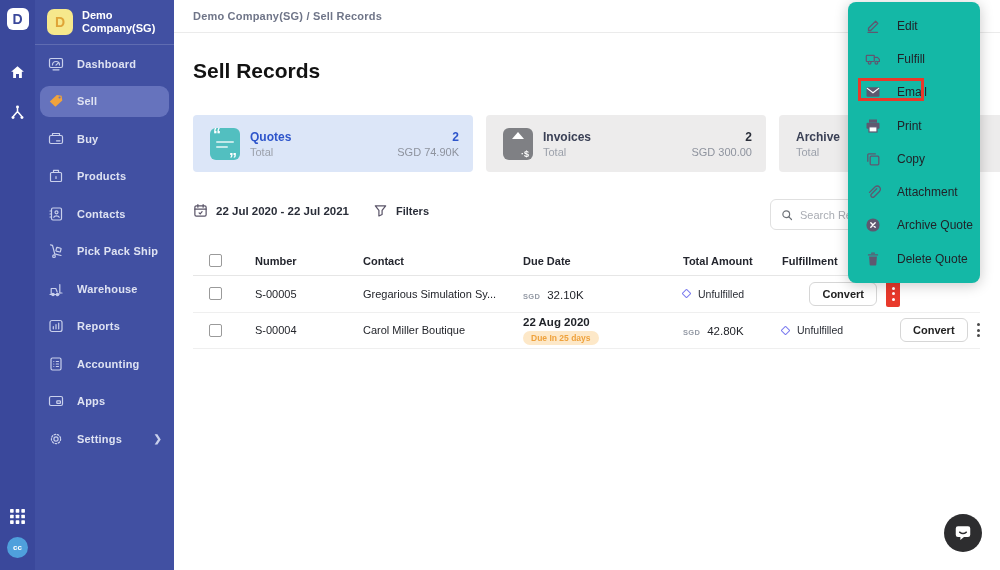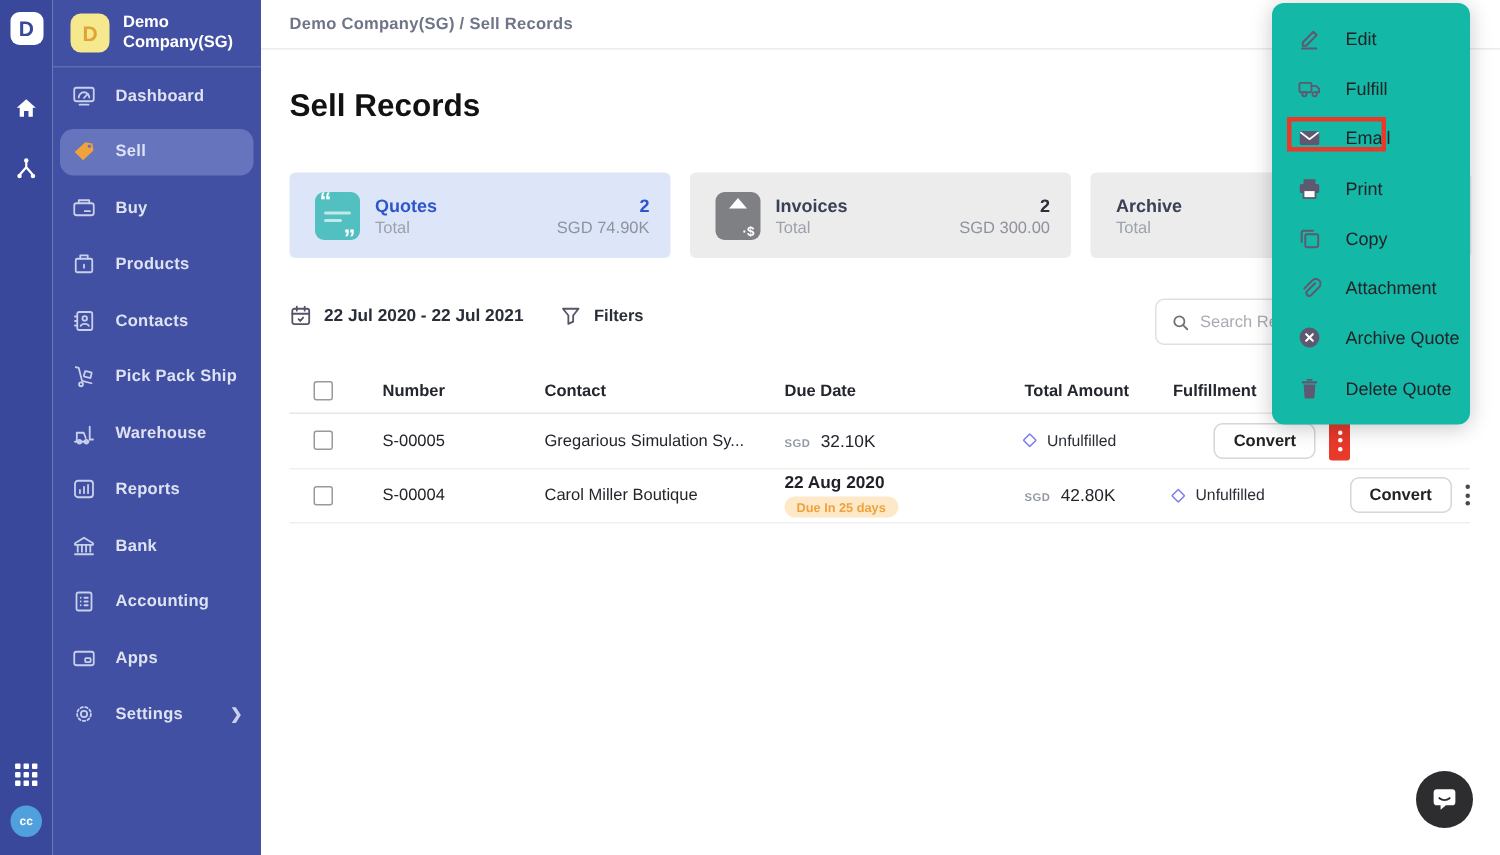--- a/index.html
+++ b/index.html
@@ -35,21 +35,21 @@
 
   
   .main { position:absolute; left:174px; top:0; width:826px; height:570px; background:#fff; }
   .breadcrumb-bar { position:absolute; top:0; left:0; width:986px; height:33px; border-bottom:1px solid #EBEBEB;
                     display:flex; align-items:center; padding-left:19px; }
   .breadcrumb { color:#6F7588; font-size:11px; font-weight:bold; letter-spacing:.2px; }
   .page-title { position:absolute; top:59px; left:19px; font-size:21px; font-weight:bold; color:#121212; }
 
   
   .cards { position:absolute; top:115px; left:19px; display:flex; gap:13px; }
-  .card { width:254px; height:57px; border-radius:4px; background:#EDECEC; display:flex; align-items:center; padding:0 14px 0 17px; }
+  .card { width:280px; height:57px; border-radius:4px; background:#EDECEC; display:flex; align-items:center; padding:0 14px 0 17px; }
   .card.blue { background:#DCE6F8; }
   .card-icon { width:30px; height:32px; border-radius:6px; margin-right:10px; position:relative; flex:0 0 30px; }
   .card-icon.quotes { background:#52BFC0; }
   .card-icon.quotes::before { content:"\201C"; position:absolute; left:3px; top:-2px; color:#fff; font-size:16px; font-weight:bold; }
   .card-icon.quotes::after { content:"\201D"; position:absolute; right:3px; bottom:-9px; color:#fff; font-size:16px; font-weight:bold; }
   .card-icon .ln { position:absolute; left:6px; height:2px; background:rgba(255,255,255,.65); border-radius:1px; }
   .card-icon.invoices { background:#7F8084; }
   .card-icon.invoices::before { content:""; position:absolute; left:9px; top:4px; border:6px solid transparent; border-bottom:7px solid #fff; border-top:0; }
   .card-icon.invoices::after { content:"\00B7$"; position:absolute; right:4px; bottom:1px; color:#fff; font-size:9px; font-weight:bold; }
   .card-titles { display:flex; flex-direction:column; gap:2px; }
@@ -230,28 +230,20 @@
     <div class="nav-item">
       <span class="nav-icon">
         <svg width="16" height="16" viewBox="0 0 16 16" fill="none" stroke="currentColor" stroke-width="1.2" stroke-linecap="round" stroke-linejoin="round">
           <rect x="2" y="2.5" width="12" height="11" rx="2"></rect>
             <path d="M5.3 10.8V8.6M8 10.8V6.6M10.7 10.8V5.2"></path>
           </svg>
       </span>
       <span>Reports</span>
     </div>
 
-    <div class="nav-item">
-      <span class="nav-icon">
-        <svg width="16" height="16" viewBox="0 0 16 16" fill="none" stroke="currentColor" stroke-width="1.2" stroke-linecap="round" stroke-linejoin="round">
-          <path d="M2 6.2L8 2.5l6 3.7v1H2zM3.8 7.2v4.6M6.6 7.2v4.6M9.4 7.2v4.6M12.2 7.2v4.6M2 13.5h12"></path>
-          </svg>
-      </span>
-      <span>Bank</span>
-    </div>
 
     <div class="nav-item">
       <span class="nav-icon">
         <svg width="16" height="16" viewBox="0 0 16 16" fill="none" stroke="currentColor" stroke-width="1.2" stroke-linecap="round" stroke-linejoin="round">
           <rect x="3" y="2" width="10" height="12" rx="1.4"></rect>
             <path d="M5.8 5.5h.01M5.8 8h.01M5.8 10.5h.01M8.3 5.5h2.2M8.3 8h2.2M8.3 10.5h2.2"></path>
           </svg>
       </span>
       <span>Accounting</span>
     </div>

